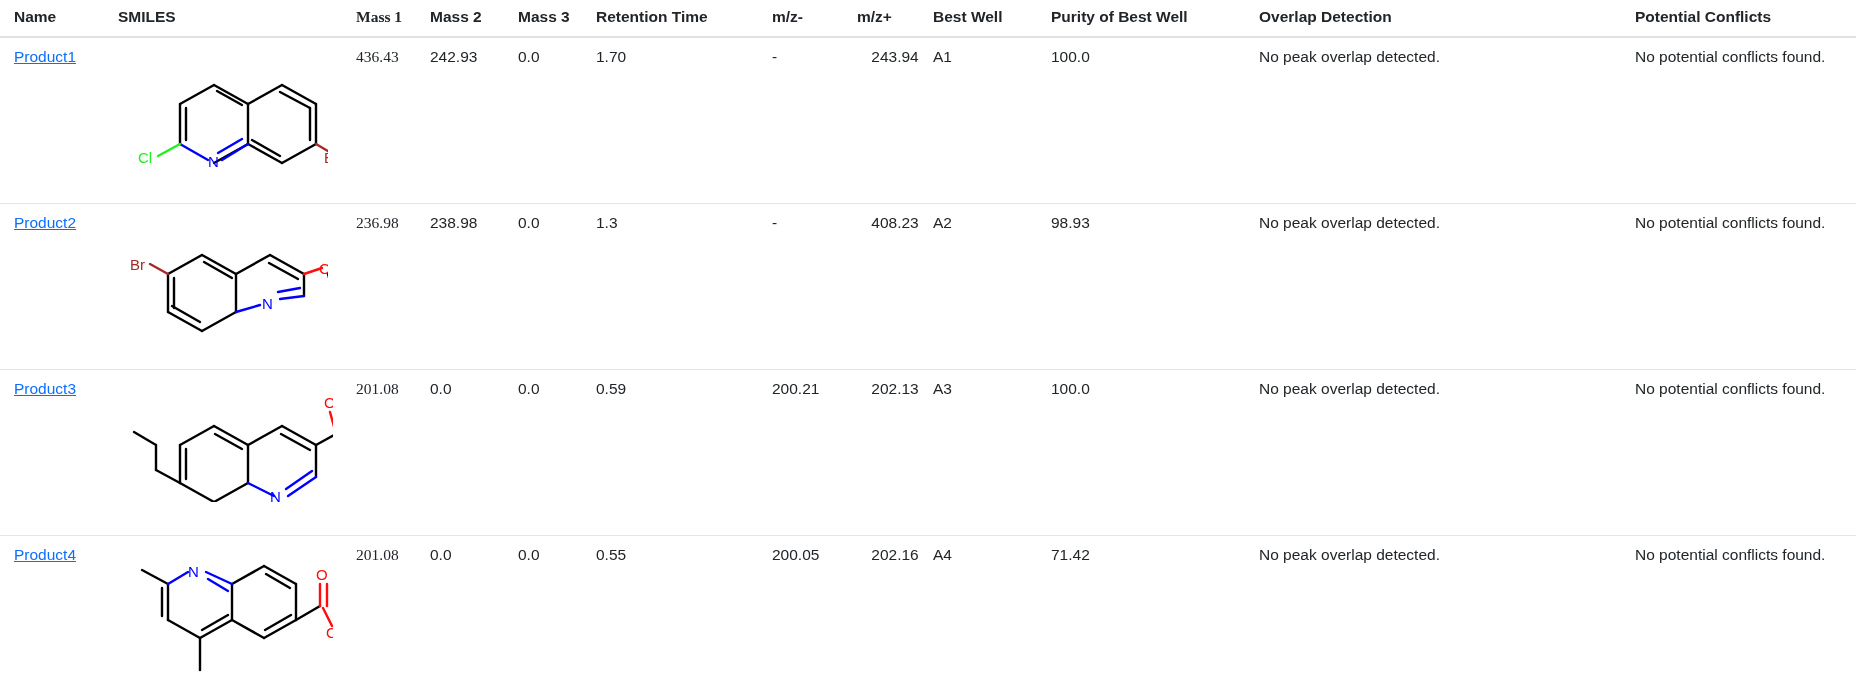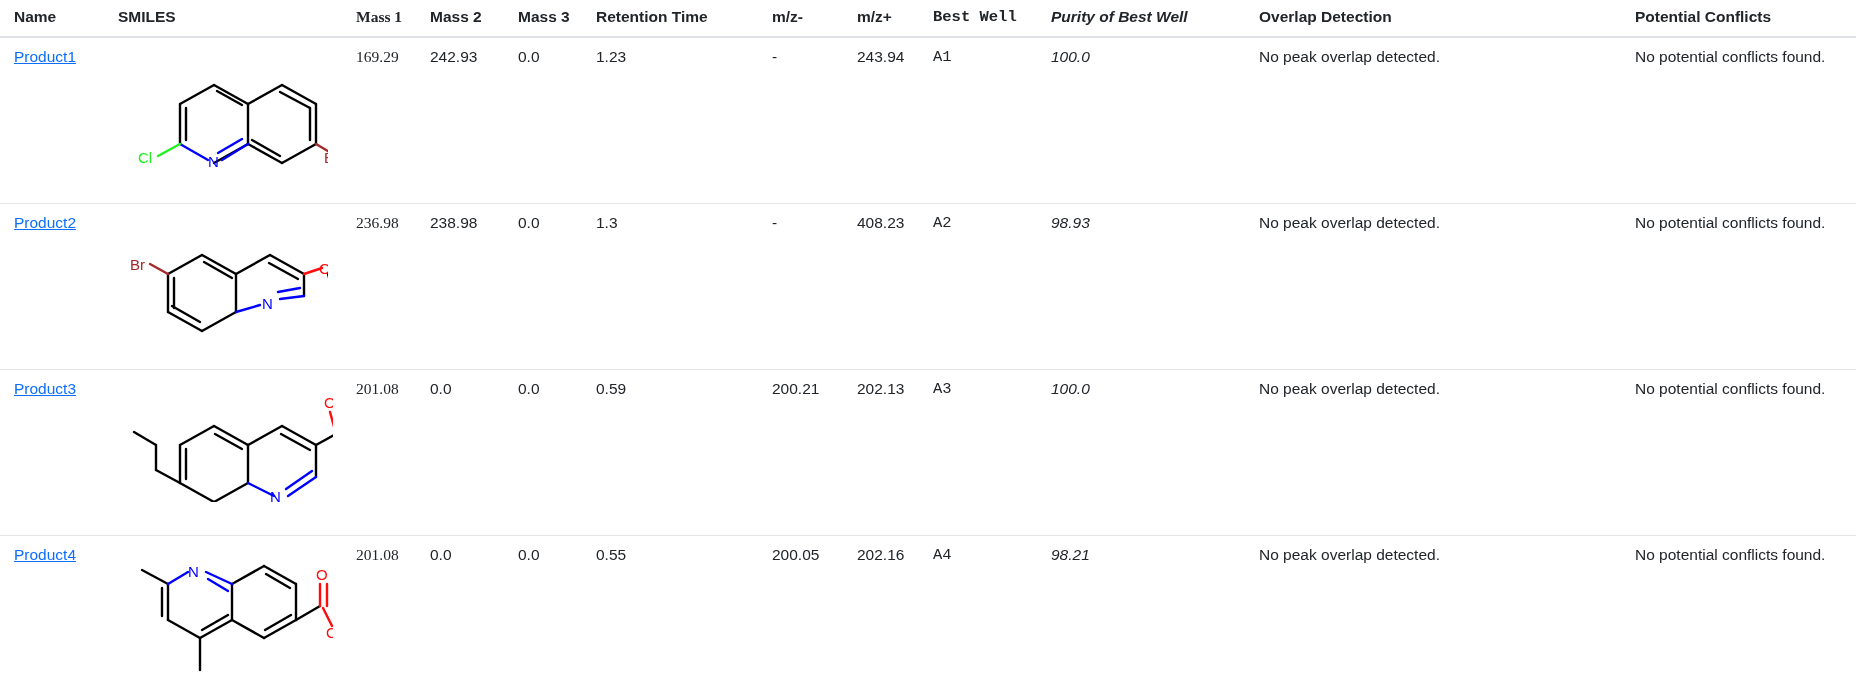--- a/index.html
+++ b/index.html
@@ -49,23 +49,23 @@
   tbody tr.data-row:last-child td { border-bottom: none; }
 
   
   .col-name      { width: 118px; padding-left: 14px !important; }
   .col-smiles    { width: 238px; }
   .col-mass1     { width: 74px; font-family: Liberation Serif, serif; }
   .col-mass2     { width: 88px; }
   .col-mass3     { width: 78px; margin-left: 40px; }
   .col-rt        { width: 176px; }
   .col-mzminus   { width: 85px; }
-  .col-mzplus    { width: 76px; }
-  .col-bestwell  { width: 118px; font-family: Liberation Mono, monospace; }
-  .col-purity    { width: 208px; font-style: italic; }
+  .col-mzplus    { width: 76px; text-align: center; }
+  .col-bestwell  { width: 118px; }
+  .col-purity    { width: 208px; }
   .col-overlap   { width: 376px; }
   .col-conflicts { width: 321px; }
 
   th.col-name { padding-left: 14px; }
 
   a.product-link {
     color: #0d6efd;
     text-decoration: underline;
     cursor: pointer;
     text-align: center;
@@ -136,24 +136,24 @@
 
               <path d="M52,84 L30,96" stroke="#1ff01f" stroke-width="2.4" fill="none" stroke-linecap="round"></path>
 
               <path d="M188,84 L205,94" stroke="#a62929" stroke-width="2.4" fill="none" stroke-linecap="round"></path>
               <text x="10" y="103" font-family="'Liberation Sans',sans-serif" font-size="15" fill="#1ff01f">Cl</text>
               <text x="80" y="107" font-family="'Liberation Sans',sans-serif" font-size="15" fill="#0000ff">N</text>
               <text x="196" y="103" font-family="'Liberation Sans',sans-serif" font-size="15" fill="#a62929">Br</text>
             </svg>
           </span>
         </td>
-        <td class="col-mass1">169.29</td>
+        <td class="col-mass1">436.43</td>
         <td class="col-mass2">242.93</td>
         <td class="col-mass3">0.0</td>
-        <td class="col-rt">1.23</td>
+        <td class="col-rt">1.70</td>
         <td class="col-mzminus">-</td>
         <td class="col-mzplus">243.94</td>
         <td class="col-bestwell">A1</td>
         <td class="col-purity">100.0</td>
         <td class="col-overlap">No peak overlap detected.</td>
         <td class="col-conflicts">No potential conflicts found.</td>
       </tr>
 
       <tr class="data-row">
         <td class="col-name">
@@ -315,20 +315,20 @@
             </svg>
           </span>
         </td>
         <td class="col-mass1">201.08</td>
         <td class="col-mass2">0.0</td>
         <td class="col-mass3">0.0</td>
         <td class="col-rt">0.55</td>
         <td class="col-mzminus">200.05</td>
         <td class="col-mzplus">202.16</td>
         <td class="col-bestwell">A4</td>
-        <td class="col-purity">98.21</td>
+        <td class="col-purity">71.42</td>
         <td class="col-overlap">No peak overlap detected.</td>
         <td class="col-conflicts">No potential conflicts found.</td>
       </tr>
 
     </tbody>
   </table>
 </div>
 
 </body></html>

